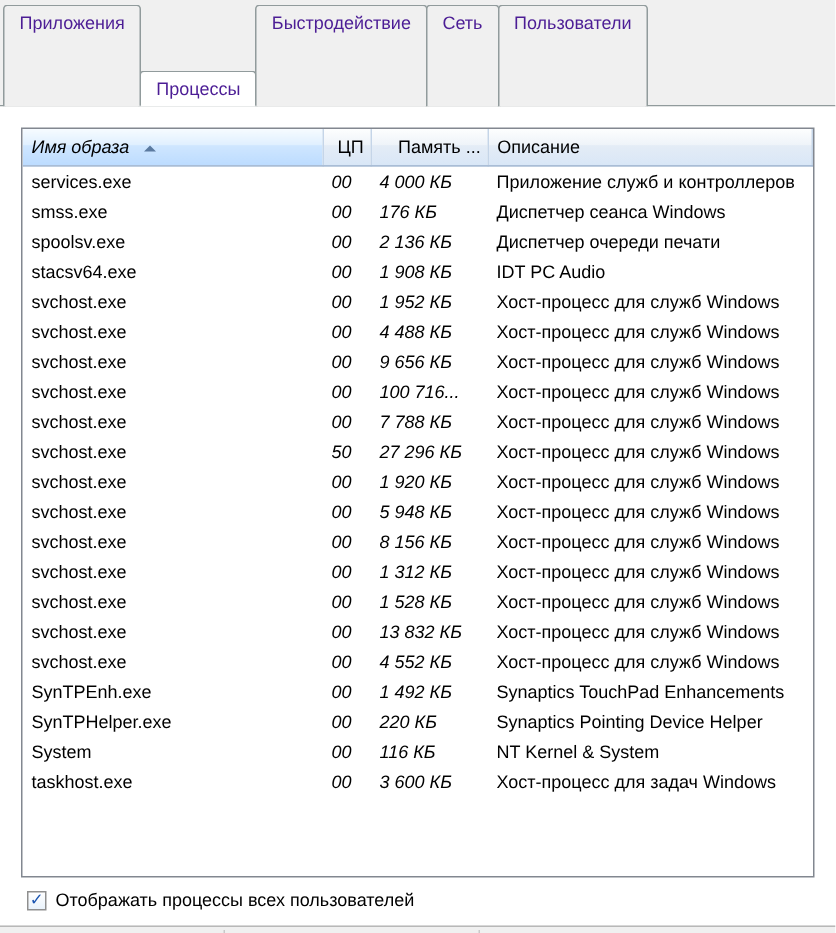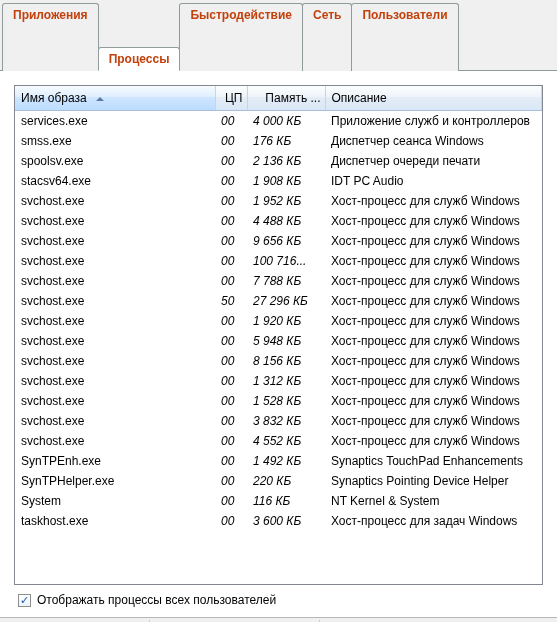--- a/index.html
+++ b/index.html
@@ -22,22 +22,21 @@
   .tab {
     padding: 4px 10px 4px 10px;
     border: 1px solid #919b9c;
     border-bottom: none;
     background: #f0f0f0;
     margin-right: -1px;
     border-radius: 3px 3px 0 0;
     cursor: pointer;
     position: relative;
     top: 1px;
-    color: #c2410c;
-    font-weight: bold;
+    color: #4c1d95;
   }
   .tab.active {
     background: #fff;
     border-bottom: 1px solid #fff;
     top: 1px;
     z-index: 2;
     margin-top: 44px;
   }
   .content {
     padding: 14px 14px 6px 14px;
@@ -61,20 +60,21 @@
     text-align: left;
     font-weight: normal;
     padding: 5px 6px 5px 6px;
     font-size: 12px;
     color: #000;
     white-space: nowrap;
     overflow: hidden;
   }
   thead th.sorted {
     background: linear-gradient(#f6fbff, #dfefff 45%, #cfe6ff 46%, #bcdcff);
+    font-style: italic;
   }
   .sort-tri {
     display: inline-block;
     margin-left: 6px;
     vertical-align: middle;
     width: 0; height: 0;
     border-left: 4px solid transparent;
     border-right: 4px solid transparent;
     border-bottom: 4px solid #5b7aa0;
   }
@@ -240,21 +240,21 @@
           </tr>
           <tr>
             <td class="col-name">svchost.exe</td>
             <td class="col-cpu num">00</td>
             <td class="col-mem num">1 528 КБ</td>
             <td class="col-desc">Хост-процесс для служб Windows</td>
           </tr>
           <tr>
             <td class="col-name">svchost.exe</td>
             <td class="col-cpu num">00</td>
-            <td class="col-mem num">3 832 КБ</td>
+            <td class="col-mem num">13 832 КБ</td>
             <td class="col-desc">Хост-процесс для служб Windows</td>
           </tr>
           <tr>
             <td class="col-name">svchost.exe</td>
             <td class="col-cpu num">00</td>
             <td class="col-mem num">4 552 КБ</td>
             <td class="col-desc">Хост-процесс для служб Windows</td>
           </tr>
           <tr>
             <td class="col-name">SynTPEnh.exe</td>

